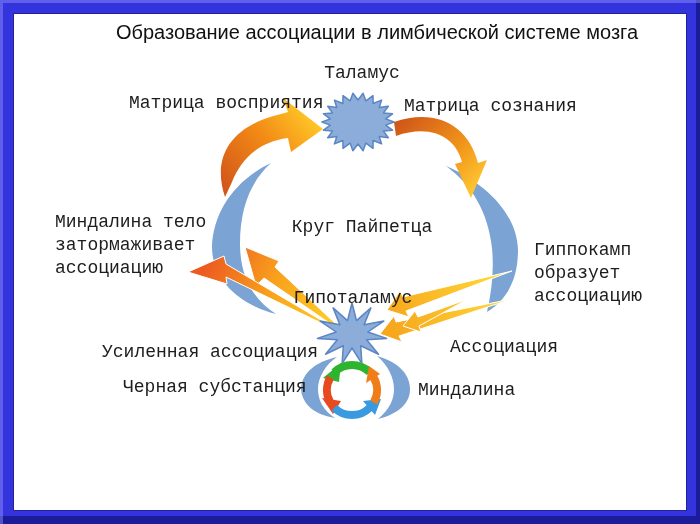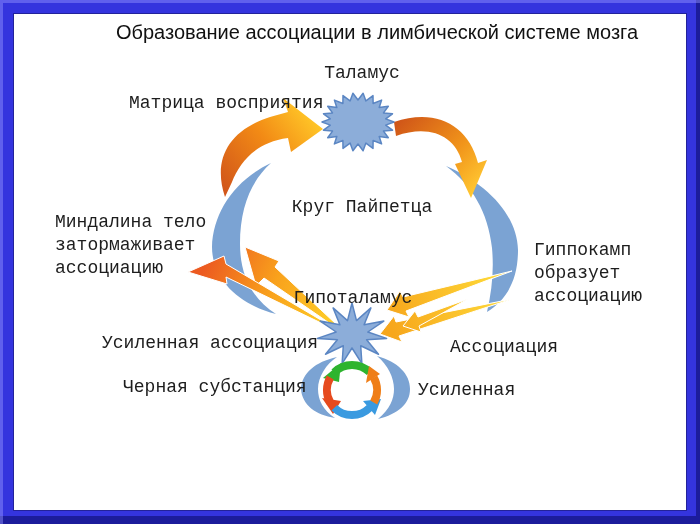--- a/index.html
+++ b/index.html
@@ -25,25 +25,25 @@
     white-space:pre-line;
     z-index:5;
     font-family:Liberation Mono, monospace;
   }
   .c{transform:translateX(-50%);text-align:center;}
   .t-title{position:absolute;top:21px;left:0;width:100%;box-sizing:border-box;
            padding-left:54px;text-align:center;font-size:20px;color:#111;z-index:5;}
   .l-thalamus{left:362px;top:62px;}
   .l-perception{left:129px;top:92px;}
   .l-conscious{left:404px;top:95px;}
-  .l-papez{left:362px;top:196px;}
+  .l-papez{left:362px;top:216px;}
   .l-striatum{left:55px;top:211px;}
   .l-hippo{left:534px;top:215px;margin-top:24px;}
   .l-hypo{left:353px;top:287px;}
-  .l-strong{left:102px;top:332px;}
+  .l-strong{left:102px;top:341px;}
   .l-assoc{left:450px;top:336px;}
   .l-nigra{left:123px;top:376px;text-align:right;}
   .l-amygdala{left:418px;top:379px;}
   .l-nauta{left:353px;top:431px;}
 </style>
 </head>
 <body>
 
 <div class="frame">
   <div class="stage"></div>
@@ -105,25 +105,26 @@
     <path fill="none" stroke="#3a9ae0" stroke-width="8" d="M 334.3,407.7 A 25,25 0 0 0 369.7,407.7"></path>
     <polygon fill="#3a9ae0" points="381,399 363,401 375,415"></polygon>
     <path fill="none" stroke="#ef7e18" stroke-width="8" d="M 373.7,402.5 A 25,25 0 0 0 373.7,377.5"></path>
     <polygon fill="#ef7e18" points="369,366 380,374 366,383"></polygon>
   </svg>
 
   <div class="t-title">Образование ассоциации в лимбической системе мозга</div>
 
   <div class="lbl c l-thalamus">Таламус</div>
   <div class="lbl l-perception">Матрица восприятия</div>
+  <div class="lbl l-conscious">Матрица сознания</div>
   <div class="lbl c l-papez">Круг Пайпетца</div>
   <div class="lbl l-striatum">Миндалина тело
 затормаживает
 ассоциацию</div>
   <div class="lbl l-hippo">Гиппокамп
 образует
 ассоциацию</div>
   <div class="lbl c l-hypo">Гипоталамус</div>
   <div class="lbl l-strong">Усиленная ассоциация</div>
   <div class="lbl l-assoc">Ассоциация</div>
   <div class="lbl l-nigra">Черная субстанция</div>
-  <div class="lbl l-amygdala">Усиленная</div>
+  <div class="lbl l-amygdala">Миндалина</div>
 </div>
 
 </body></html>

